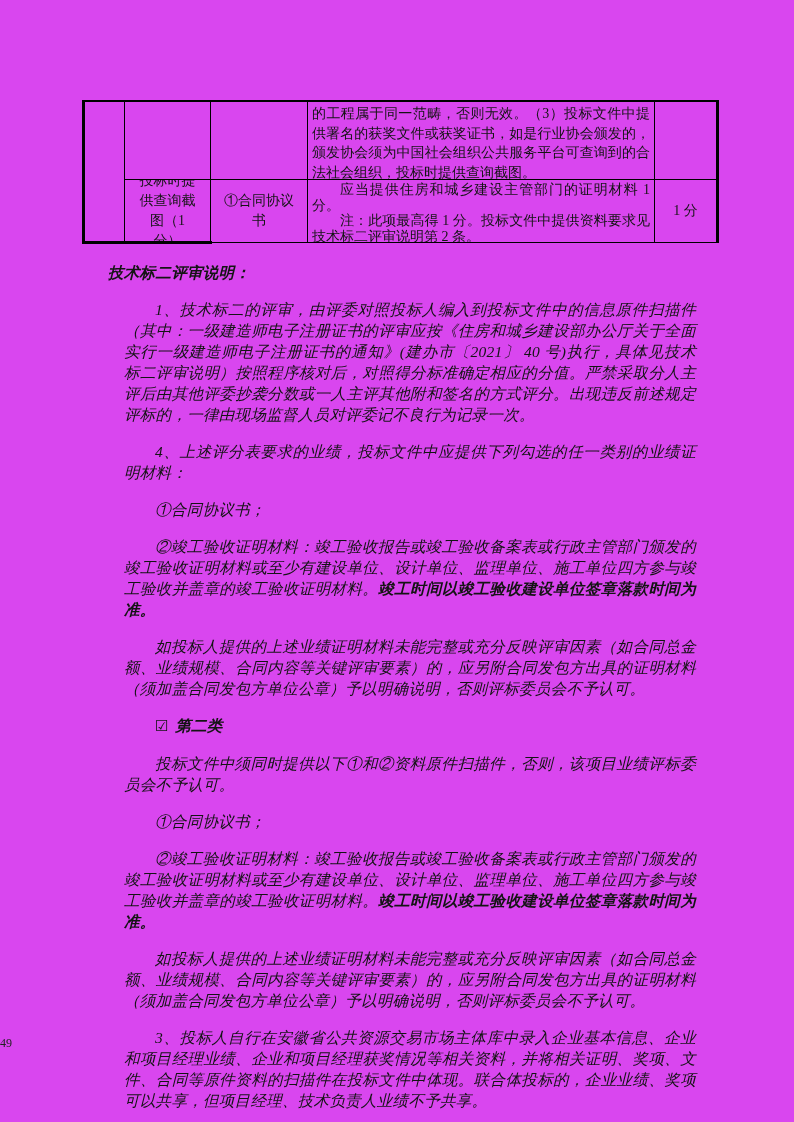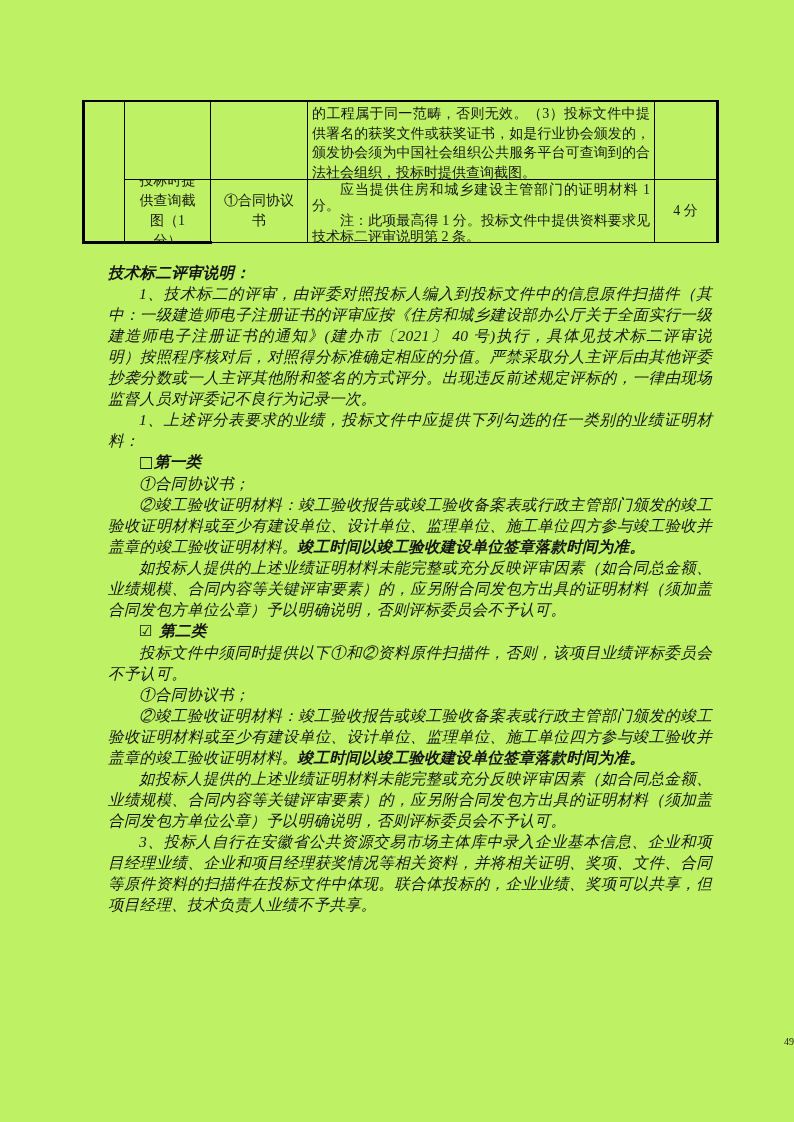--- a/index.html
+++ b/index.html
@@ -1,19 +1,19 @@
 <!DOCTYPE html>
 <html><head>
 <meta charset="utf-8">
 <style>
   html,body{margin:0;padding:0;background:#888;}
   .page{
     position:relative;
     width:794px;height:1122px;
-    background:#bef264;
+    background:#d946ef;
     font-family:"Liberation Serif","DejaVu Serif",serif;
     color:#141414;
     overflow:hidden;
     margin:0 auto;
   }
   
   .doc-table{
     position:absolute;left:82px;top:100px;
     width:631px;height:140px;
     display:grid;
@@ -50,28 +50,28 @@
   
   .content{
     position:absolute;left:108px;top:262px;width:604px;
     font-size:15.5px;line-height:21px;letter-spacing:0.3px;
     text-align:justify;
     font-style:italic;
   }
   .content h3{
     margin:0;font-size:15.5px;line-height:21px;font-weight:bold;
   }
-  .para{margin:0;text-indent:2em;}
+  .para{margin:16px;text-indent:2em;}
   .b{font-weight:bold;}
   .cat{font-weight:bold;}
   .checkbox{font-family:"DejaVu Sans",sans-serif;font-weight:normal;}
   .checkbox.gap{margin-right:6px;}
   .page-number{
     position:absolute;left:0;top:1036px;width:100%;
-    text-align:right;font-size:10px;color:#222;
+    text-align:left;font-size:12px;color:#222;
   }
 </style>
 </head>
 <body>
 
 <div class="page">
 
   <div class="doc-table">
     <div class="cell rowspan"></div>
 
@@ -79,35 +79,32 @@
     <div class="cell"></div>
     <div class="cell txt">的工程属于同一范畴，否则无效。（3）投标文件中提供署名的获奖文件或获奖证书，如是行业协会颁发的，颁发协会须为中国社会组织公共服务平台可查询到的合法社会组织，投标时提供查询截图。</div>
     <div class="cell last-col"></div>
 
     <div class="cell center last-row pad-narrow">投标时提供查询截图（1分）</div>
     <div class="cell center last-row pad-mid">①合同协议书</div>
     <div class="cell txt2 last-row">
       <p>应当提供住房和城乡建设主管部门的证明材料 1分。</p>
       <p>注：此项最高得 1 分。投标文件中提供资料要求见技术标二评审说明第 2 条。</p>
     </div>
-    <div class="cell center last-row last-col">4 分</div>
+    <div class="cell center last-row last-col">1 分</div>
 
     <div class="thick-bottom"></div>
   </div>
 
   <div class="content">
     <h3>技术标二评审说明：</h3>
 
     <p class="para">1、技术标二的评审，由评委对照投标人编入到投标文件中的信息原件扫描件（其中：一级建造师电子注册证书的评审应按《住房和城乡建设部办公厅关于全面实行一级建造师电子注册证书的通知》(建办市〔2021〕 40 号)执行，具体见技术标二评审说明）按照程序核对后，对照得分标准确定相应的分值。严禁采取分人主评后由其他评委抄袭分数或一人主评其他附和签名的方式评分。出现违反前述规定评标的，一律由现场监督人员对评委记不良行为记录一次。</p>
 
-    <p class="para">1、上述评分表要求的业绩，投标文件中应提供下列勾选的任一类别的业绩证明材料：</p>
+    <p class="para">4、上述评分表要求的业绩，投标文件中应提供下列勾选的任一类别的业绩证明材料：</p>
 
-    <p class="para cat">
-      <span class="checkbox">□</span><span class="b">第一类</span>
-    </p>
 
 
     <p class="para">①合同协议书；</p>
 
     <p class="para">
       <span>②竣工验收证明材料：竣工验收报告或竣工验收备案表或行政主管部门颁发的竣工验收证明材料或至少有建设单位、设计单位、监理单位、施工单位四方参与竣工验收并盖章的竣工验收证明材料。</span><span class="b">竣工时间以竣工验收建设单位签章落款时间为准。</span>
     </p>
 
 
     <p class="para">如投标人提供的上述业绩证明材料未能完整或充分反映评审因素（如合同总金额、业绩规模、合同内容等关键评审要素）的，应另附合同发包方出具的证明材料（须加盖合同发包方单位公章）予以明确说明，否则评标委员会不予认可。</p>

